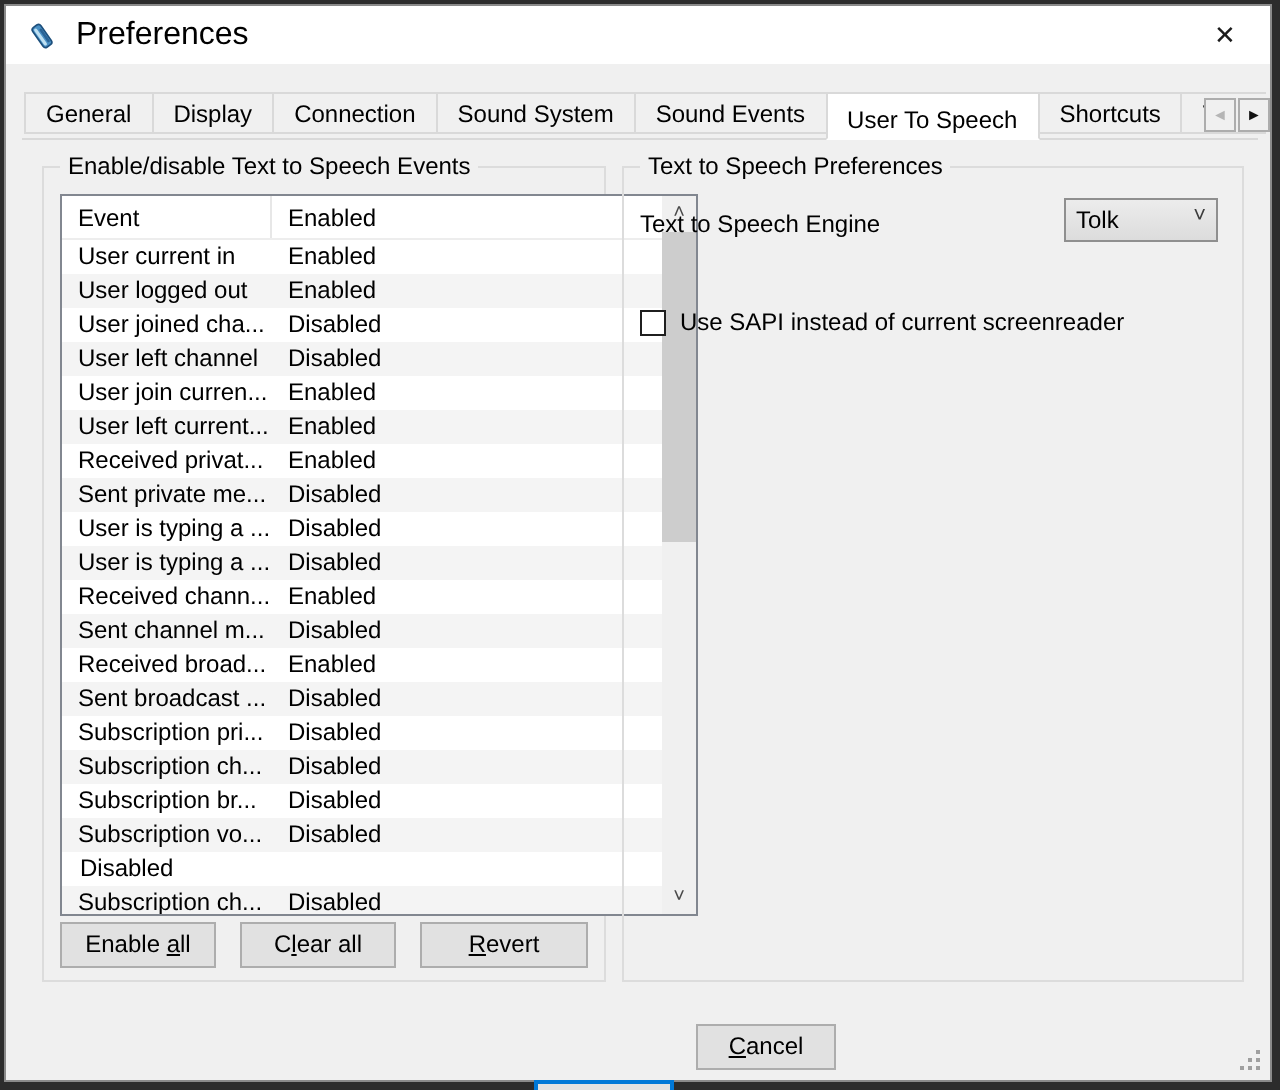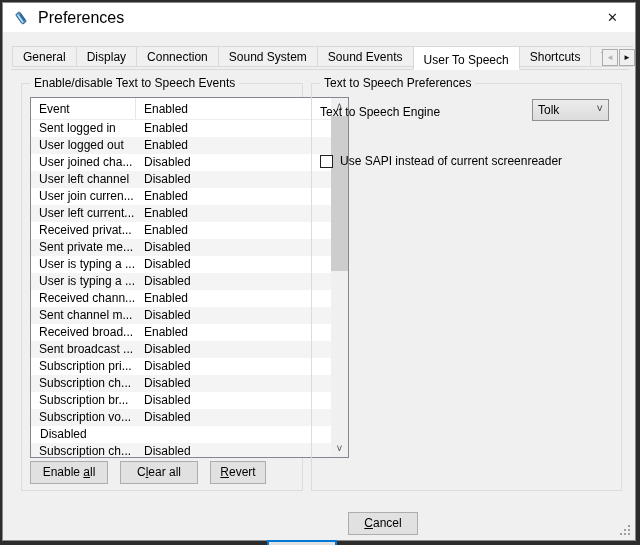--- a/index.html
+++ b/index.html
@@ -52,21 +52,21 @@
   .sb-btn{position:absolute;left:0;width:17px;height:17px;display:flex;align-items:center;
     justify-content:center;font-size:10px;color:#4a4a4a;line-height:10px;}
   .sb-up{top:0;} .sb-down{bottom:0;}
   .sb-thumb{position:absolute;left:0;top:18px;width:17px;height:155px;background:var(--scroll-thumb);}
   
   .btn{position:absolute;height:23px;background:var(--control-bg);border:1px solid var(--control-border);
     text-align:center;line-height:21px;cursor:default;white-space:nowrap;}
   .btn u{text-decoration:underline;}
   .btn-enable{left:8px;top:377px;width:78px;}
   .btn-clear{left:98px;top:377px;width:78px;}
-  .btn-revert{left:188px;top:377px;width:56px;}
+  .btn-revert{left:188px;top:377px;width:84px;}
   .btn-ok{left:264px;top:509px;width:70px;border:2px solid var(--accent);line-height:19px;margin-top:28px;}
   .btn-cancel{left:345px;top:509px;width:70px;text-align:center;}
   
   .engine-label{position:absolute;left:8px;top:21px;}
   .combo{position:absolute;left:220px;top:15px;width:77px;height:22px;
     background:linear-gradient(#ececec,#dcdcdc);border:1px solid #8f8f8f;
     display:flex;align-items:center;padding-left:5px;}
   .combo-chevron{position:absolute;right:5px;top:2px;font-size:11px;color:#3c3c3c;}
   .checkbox-row{position:absolute;left:8px;top:70px;display:flex;align-items:center;}
   .checkbox{width:13px;height:13px;background:#fff;border:1px solid #1f1f1f;margin-right:7px;flex:0 0 auto;}
@@ -138,21 +138,21 @@
       <span class="glabel">Enable/disable Text to Speech Events</span>
 
       <div class="list">
         <div class="list-header">
           <div class="hcell hcell-event">Event</div>
           <div class="hcell hcell-enabled">Enabled</div>
         </div>
         <div class="rows">
 
             <div class="row">
-              <div class="cell-event">Sent logged in</div>
+              <div class="cell-event">User current in</div>
               <div class="cell-enabled">Enabled</div>
             </div>
 
             <div class="row">
               <div class="cell-event">User logged out</div>
               <div class="cell-enabled">Enabled</div>
             </div>
 
             <div class="row">
               <div class="cell-event">User joined cha...</div>

